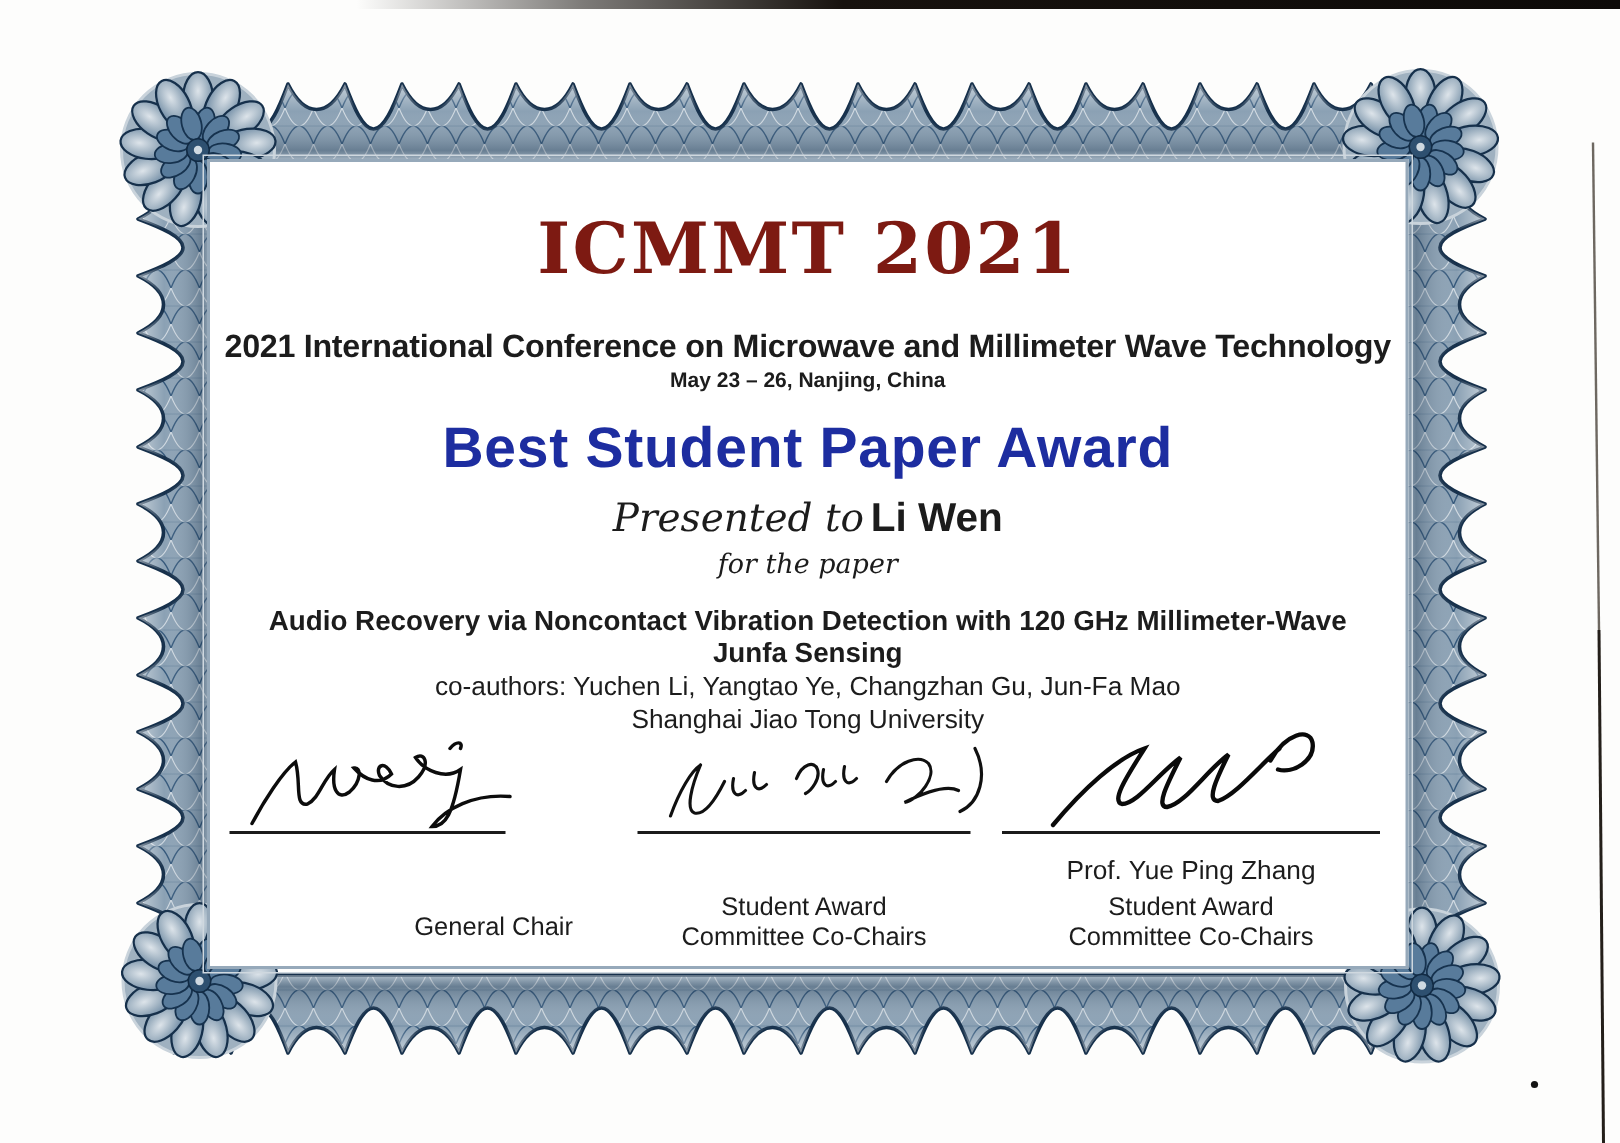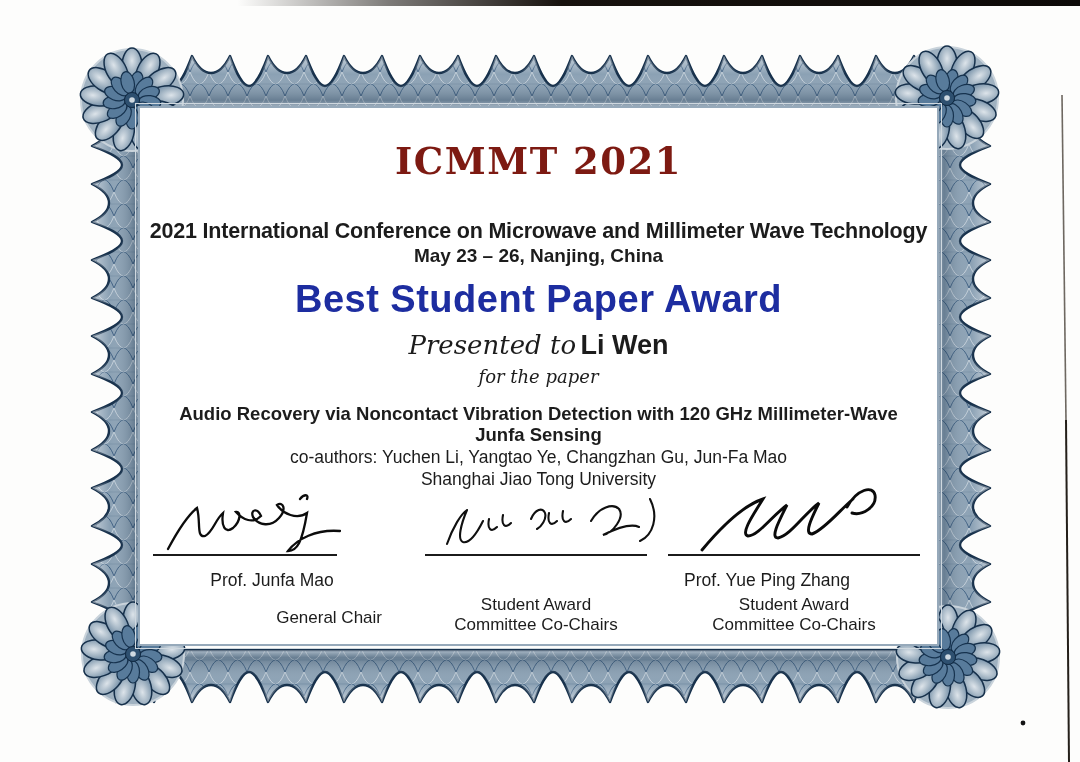--- a/index.html
+++ b/index.html
@@ -1,23 +1,23 @@
 <!DOCTYPE html>
 <html style="--title-red: #7d1a12; --award-blue: #1d2da0; --border-steel-blue: #8ba1b4; --border-dark-navy: #16304b;"><head>
 <meta charset="utf-8">
 <style>
   html,body{margin:0;padding:0;background:#ffffff;}
   #page{position:relative;width:1080px;height:762px;background:#fdfdfc;overflow:hidden;
         font-family:"Liberation Sans", sans-serif;color:#1c1c1c;}
   .abs{position:absolute;}
   .ctr{left:140px;width:797px;text-align:center;}
-  .title{font-family:"DejaVu Serif", serif;font-weight:bold;font-size:37px;
+  .title{font-family:"DejaVu Serif", serif;font-weight:bold;font-size:47px;
          letter-spacing:1.5px;color:var(--title-red,#7d1a12);line-height:1;}
   .conf{font-size:21.5px;font-weight:bold;letter-spacing:-0.2px;}
-  .date{font-size:19px;font-weight:bold;}
+  .date{font-size:14px;font-weight:bold;}
   .award{font-size:38px;font-weight:bold;letter-spacing:0.5px;color:var(--award-blue,#1d2da0);}
   .serif-it{font-family:"DejaVu Serif", serif;font-style:italic;}
   .presented{font-size:26px;}
   .recipient{font-size:27px;font-weight:bold;font-style:normal;font-family:"Liberation Sans",sans-serif;}
   .forpaper{font-size:18px;}
   .ptitle{font-size:18.5px;font-weight:bold;line-height:21px;}
   .meta{font-size:17.5px;}
   .sig-line{border-top:2px solid #1b1b1b;height:0;}
   .sig-name{font-size:17.5px;}
   .sig-role{font-size:17px;}
@@ -235,27 +235,26 @@
   <div class="abs ctr txt ptitle" style="top:403px">Audio Recovery via Noncontact Vibration Detection with 120 GHz Millimeter-Wave</div>
   <div class="abs ctr txt ptitle" style="top:424px">Junfa Sensing</div>
 
   <div class="abs ctr txt meta" style="top:447px">co-authors: Yuchen Li, Yangtao Ye, Changzhan Gu, Jun-Fa Mao</div>
   <div class="abs ctr txt meta" style="top:469px">Shanghai Jiao Tong University</div>
 
   <div class="abs txt sig-line" style="left:153px;top:554px;width:184px"></div>
   <div class="abs txt sig-line" style="left:425px;top:554px;width:222px"></div>
   <div class="abs txt sig-line" style="left:668px;top:554px;width:252px"></div>
 
-  <div class="abs txt sig-name" style="left:162px;top:570px;width:220px;text-align:center">Prof. Junfa Mao</div>
   <div class="abs txt sig-role" style="left:162px;top:608px;width:220px;text-align:right">General Chair</div>
 
   <div class="abs txt sig-role" style="left:426px;top:595px;width:220px;text-align:center">Student Award</div>
   <div class="abs txt sig-role" style="left:426px;top:615px;width:220px;text-align:center">Committee Co-Chairs</div>
 
-  <div class="abs txt sig-name" style="left:684px;top:570px;width:220px;text-align:left">Prof. Yue Ping Zhang</div>
+  <div class="abs txt sig-name" style="left:684px;top:570px;width:220px;text-align:center">Prof. Yue Ping Zhang</div>
   <div class="abs txt sig-role" style="left:684px;top:595px;width:220px;text-align:center">Student Award</div>
   <div class="abs txt sig-role" style="left:684px;top:615px;width:220px;text-align:center">Committee Co-Chairs</div>
 
   <svg class="layer top" width="1080" height="762" viewBox="0 0 1080 762">
     <path d="M168,549 C176,534 188,515 197,508 C201,522 196,538 205,536 C213,532 215,520 223,513
          C221,526 225,534 233,528 C241,521 241,511 236,512 C243,520 253,524 261,516
          C257,507 250,510 253,517 C259,526 271,527 279,518 C287,509 283,501 277,505
          C283,514 297,520 307,513 C302,543 297,551 288,551 C297,539 316,529 340,531
          M300,499 C304,494 309,494 307,499" fill="none" stroke="#0c0c0c" stroke-width="2.3" stroke-linecap="round"></path>
     <path d="M447,544 C453,527 461,514 467,510 M467,510 C461,524 457,540 463,542 C471,544 479,529 483,521

